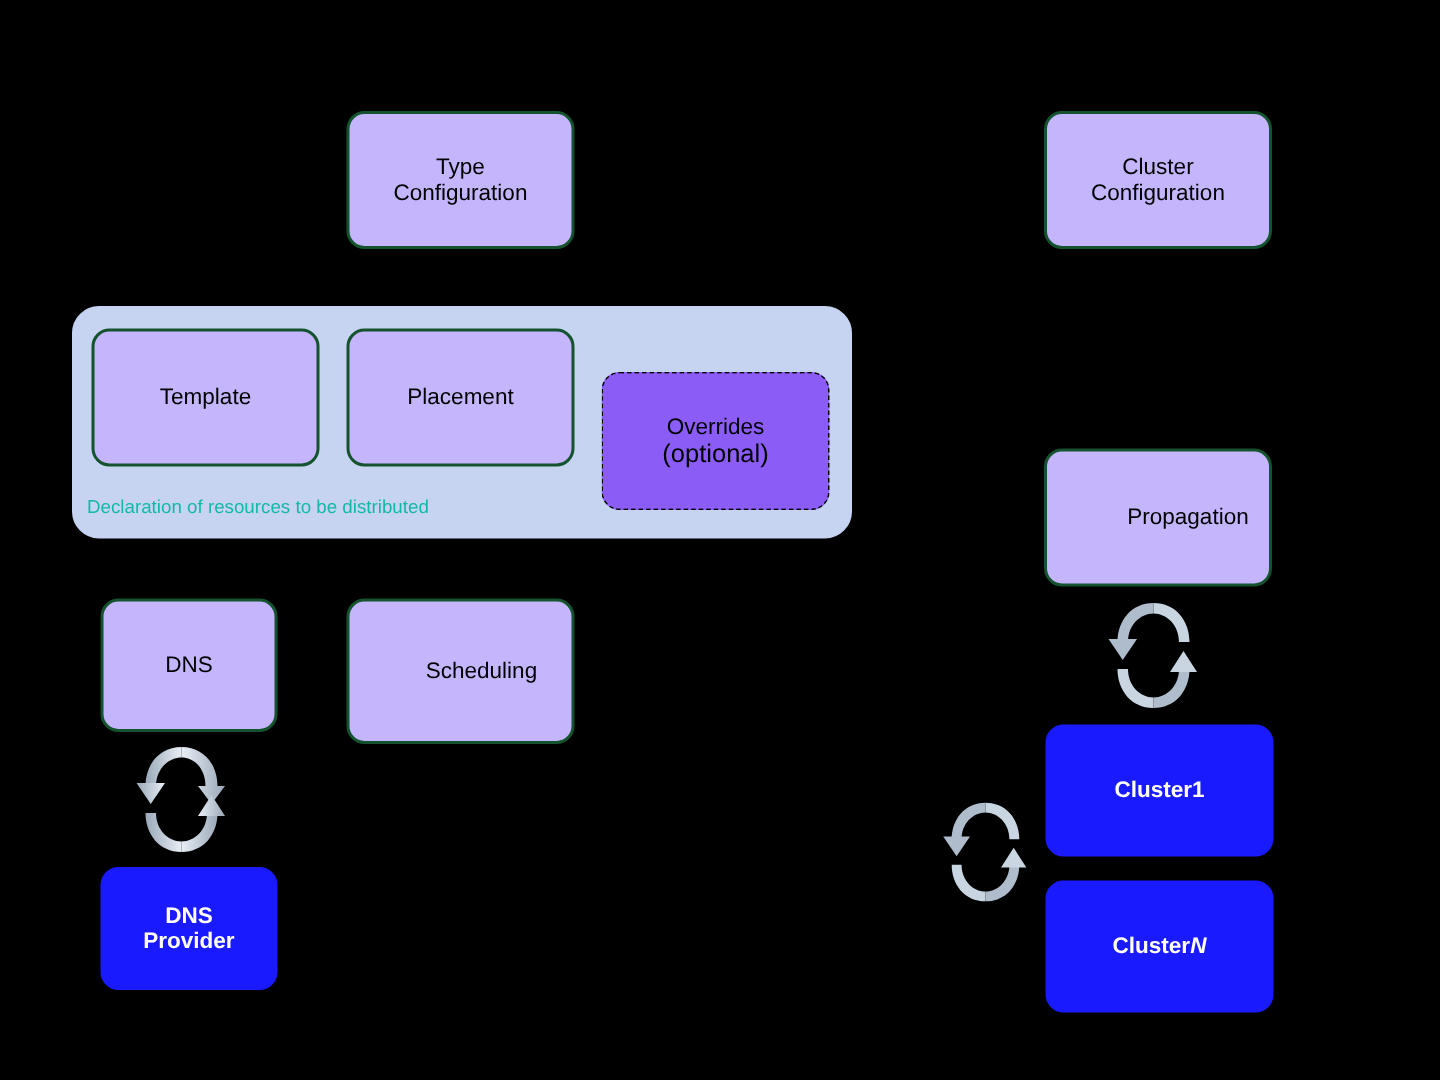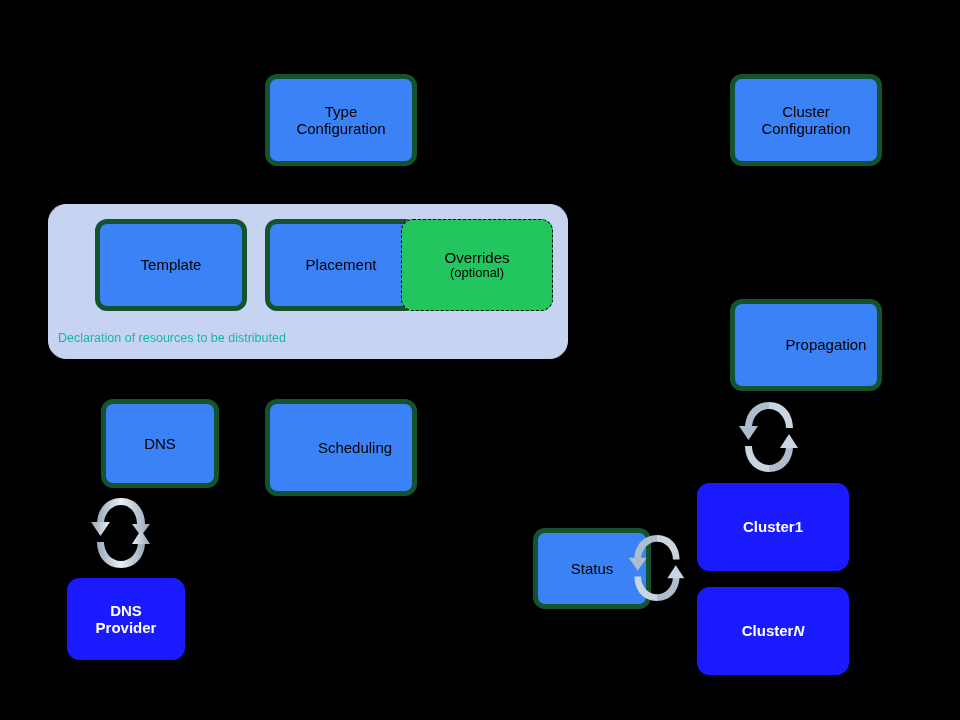--- a/index.html
+++ b/index.html
@@ -28,37 +28,37 @@
     line-height: 1.15;
     color: #000000;
     border: 1px solid #0a0a0a;
     border-radius: 12px;
     background: #d4e3f2;
     font-size: 15px;
     padding: 2px 4px;
     white-space: pre-line;
   }
   .node.light {
-    background: #3b82f6;
-    border: 5px solid #14532d;
-    margin-left: 34px;
+    background: #c4b5fd;
+    border: 2px solid #14532d;
   }
   .node.blue {
     background: #1a1aff;
     border: 1px solid #1a1aff;
     color: #ffffff;
     font-weight: bold;
   }
   .node.dashed {
-    background: #22c55e;
+    background: #8b5cf6;
     border: 1.5px dashed #000000;
     border-style: dashed;
+    margin-top: 29px;
   }
   .node .sub {
-    font-size: 13px;
+    font-size: 17px;
     display: block;
   }
   .node .ital {
     font-style: italic;
   }
 
   
   .container-box {
     position: absolute;
     box-sizing: border-box;
@@ -183,21 +183,20 @@
   </svg>
 
   <div class="node blue" style="left:697px; top:483px; width:152px; height:88px;">
     <span>Cluster </span><span class="ital" style="font-style:normal;">1</span>
   </div>
 
   <div class="node blue" style="left:697px; top:587px; width:152px; height:88px;">
     <span>Cluster </span><span class="ital">N</span>
   </div>
 
-  <div class="node light" style="left:499px; top:528px; width:118px; height:81px;">Status</div>
 
   <svg class="sync-icon" style="left:626px; top:524px;" width="62" height="88" viewBox="0 0 66 82" xmlns="http://www.w3.org/2000/svg">
     <path d="M33,6 C18,6 9,18 9,32 L9,34 L16,34 L16,32 C16,21 24,13 33,13 Z" fill="#aebccb"></path>
     <path d="M12.5,44 L3,30 L22,30 Z" fill="#aebccb"></path>
     <path d="M33,6 C48,6 57,18 57,32 L50,32 C50,21 42,13 33,13 Z" fill="#c9d6e2"></path>
     <path d="M33,76 C18,76 9,64 9,50 L16,50 C16,61 24,69 33,69 Z" fill="#c9d6e2"></path>
     <path d="M33,76 C48,76 57,64 57,50 L50,50 C50,61 42,69 33,69 Z" fill="#aebccb"></path>
     <path d="M53,38 L62,52 L44,52 Z" fill="#c9d6e2"></path>
   </svg>
 

